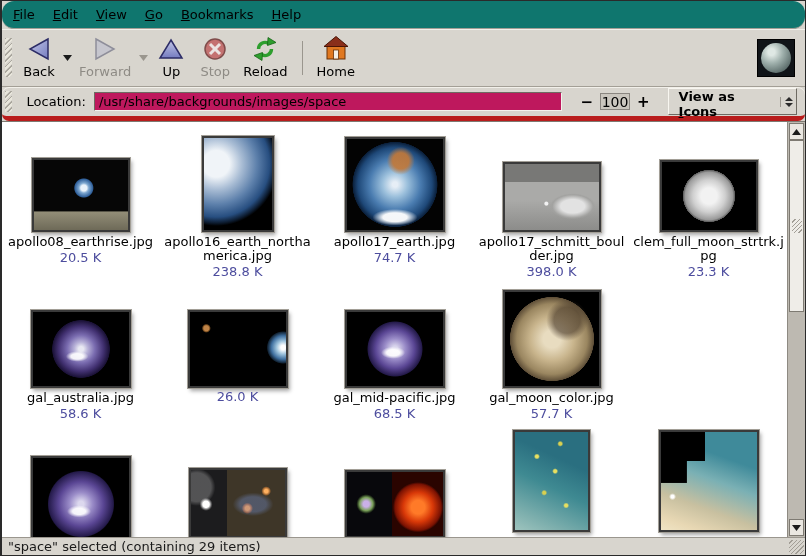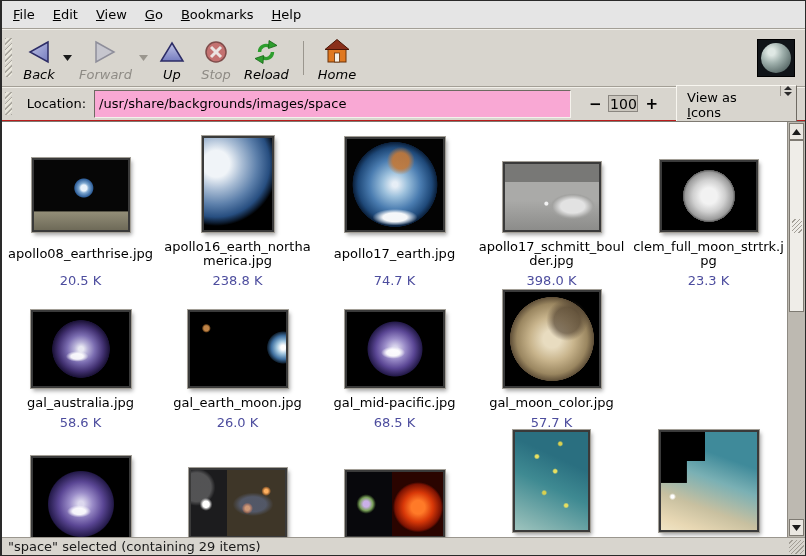--- a/index.html
+++ b/index.html
@@ -10,102 +10,103 @@
     border:1px solid #2a2a2a; border-left-width:2px;
     display:flex; flex-direction:column;
     overflow:hidden;
   }
 
   
   .menubar {
     height:28px; display:flex; align-items:center;
     padding-left:2px;
     border-bottom:1px solid #a39f96;
-    background:#e5e5e5;
+    background:#0f766e;
     flex:0 0 auto;
+    border-radius:12px;
   }
   .menu-item {
     padding:4px 9px; font-size:13px; color:#000; cursor:default;
   }
   .menu-item u { text-decoration:underline; }
 
   
   .toolbar {
     height:58px; display:flex; align-items:center;
     border-bottom:1px solid #a39f96;
     box-shadow:inset 0 1px 0 #f2f0ea;
     background:#d8d5ce; flex:0 0 auto;
     padding-right:4px;
   }
   .grip {
     width:7px; height:70%; margin:0 5px 0 3px;
     background:repeating-linear-gradient(135deg,#aaa79e 0 1px,#eceadfcc 1px 3px,transparent 3px 4px);
   }
   .tbtn {
-    display:flex; flex-direction:column; align-items:center; justify-content:flex-end;
-    min-width:44px; height:52px; padding:2px 6px; font-size:13px; color:#000;font-style:italic;
+    display:flex; flex-direction:column; align-items:center; justify-content:flex-start;
+    min-width:44px; height:52px; padding:2px 6px; font-size:13px; color:#000;
   }
   .tbtn.disabled { color:#8e8b85; }
   .tbtn .ticon { height:30px; display:flex; align-items:center; }
   .drop { width:12px; height:52px; display:flex; align-items:center; justify-content:center; }
   .tsep { width:1px; height:34px; background:#9a968e; margin:0 8px; }
   .tool-spacer { flex:1; }
   .throbber {
     width:38px; height:38px; margin-right:6px;
     background:#101418; border:1px solid #000;
     display:flex; align-items:center; justify-content:center;
   }
   .throbber .sphere {
     width:30px; height:30px; border-radius:50%;
     background:radial-gradient(circle at 35% 30%, #dfe8e4 0 12%, #9fb0ac 40%, #5f706e 75%, #3a4644 100%);
   }
 
   
   .locationbar {
     height:34px; display:flex; align-items:center;
-    border-bottom:1px solid #b91c1c;
+    border-bottom:5px solid #b91c1c;
     box-shadow:inset 0 1px 0 #f2f0ea;
-    background:#d8d5ce; flex:0 0 auto;
+    background:#d8d5ce; flex:0 0 auto;border-radius:7px;
   }
   .loc-label { font-size:13px; margin:0 8px 0 10px; color:#000; }
   .loc-input {
-    width:500px; height:28px;
+    width:500px; height:19px;
     border:1px solid #6e6a62; border-bottom-color:#f4f2ec; border-right-color:#f4f2ec;
-    background:#f9a8d4; font-family:"DejaVu Sans", sans-serif; font-size:13px; padding:0 4px; color:#000;
+    background:#be185d; font-family:"DejaVu Sans", sans-serif; font-size:13px; padding:0 4px; color:#000;
   }
   .zoom-ctl { display:flex; align-items:center; margin-left:14px; }
   .zoom-btn { font-size:15px; font-weight:bold; padding:0 4px; color:#000; cursor:default; }
   .zoom-val {
     width:30px; height:17px; margin:0 3px; font-size:14px; text-align:center; line-height:16px;
     background:#cac6be; border:1px solid #8a8680; color:#000;
   }
   .viewas {
-    margin-left:14px; margin-right:8px; height:37px; display:flex; align-items:flex-start;
+    margin-left:14px; margin-right:8px; height:27px; display:flex; align-items:center;
     background:#d8d5ce;
-    border:1px solid #6e6a62; border-top-color:#f8f6f0; border-left-color:#f8f6f0;
+    border:1px solid #6e6a62; border-top-color:#f8f6f0; border-left-color:#f8f6f0;font-weight:bold;
   }
   .viewas-label { font-size:13px; padding:4px 10px 0 10px; color:#000; }
   .viewas-label u { text-decoration:underline; }
   .viewas-arrows {
     width:17px; border-left:1px solid #9a968e;
     display:flex; flex-direction:column; align-items:center; justify-content:center; gap:2px;
   }
   .arr-up { width:0; height:0; border-left:4px solid transparent; border-right:4px solid transparent; border-bottom:4px solid #2a2a2a; }
   .arr-dn { width:0; height:0; border-left:4px solid transparent; border-right:4px solid transparent; border-top:4px solid #2a2a2a; }
 
   
   .content {
     flex:1 1 auto; position:relative; background:#fff; overflow:hidden;
     border-top:1px solid #7e7a72;
   }
   .grid { position:absolute; left:0; top:6px; right:18px; }
   .grid-row { display:grid; grid-template-columns:repeat(5,1fr); }
   .grid-row.r1 { height:160px; }
   .grid-row.r2 { height:142px; }
-  .cell { display:flex; flex-direction:column; align-items:center;justify-content:space-between; }
+  .cell { display:flex; flex-direction:column; align-items:center; }
   .thumb-area { display:flex; align-items:flex-end; justify-content:center; }
   .r1 .thumb-area { height:104px; }
   .r2 .thumb-area { height:100px; }
   .r3 .thumb-area { height:120px; align-items:flex-start; }
   .fname {
     width:152px; margin-top:3px; font-size:13px; line-height:14px;
     color:#000; text-align:center; word-break:break-all;
   }
   .fsize { font-size:13px; line-height:15px; color:#4d4d9e; text-align:center; margin-top:1px; }
 
@@ -385,21 +386,20 @@
           <div class="thumb-area">
               <div class="thumb t7"></div>
             </div>
           <div class="fname">gal_australia.jpg</div>
           <div class="fsize">58.6 K</div>
         </div>
         <div class="cell">
           <div class="thumb-area">
               <div class="thumb t8"></div>
             </div>
-          <div class="fname">gal_earth_moon.jpg</div>
           <div class="fsize">26.0 K</div>
         </div>
         <div class="cell">
           <div class="thumb-area">
               <div class="thumb t9"></div>
             </div>
           <div class="fname">gal_mid-pacific.jpg</div>
           <div class="fsize">68.5 K</div>
         </div>
         <div class="cell">

